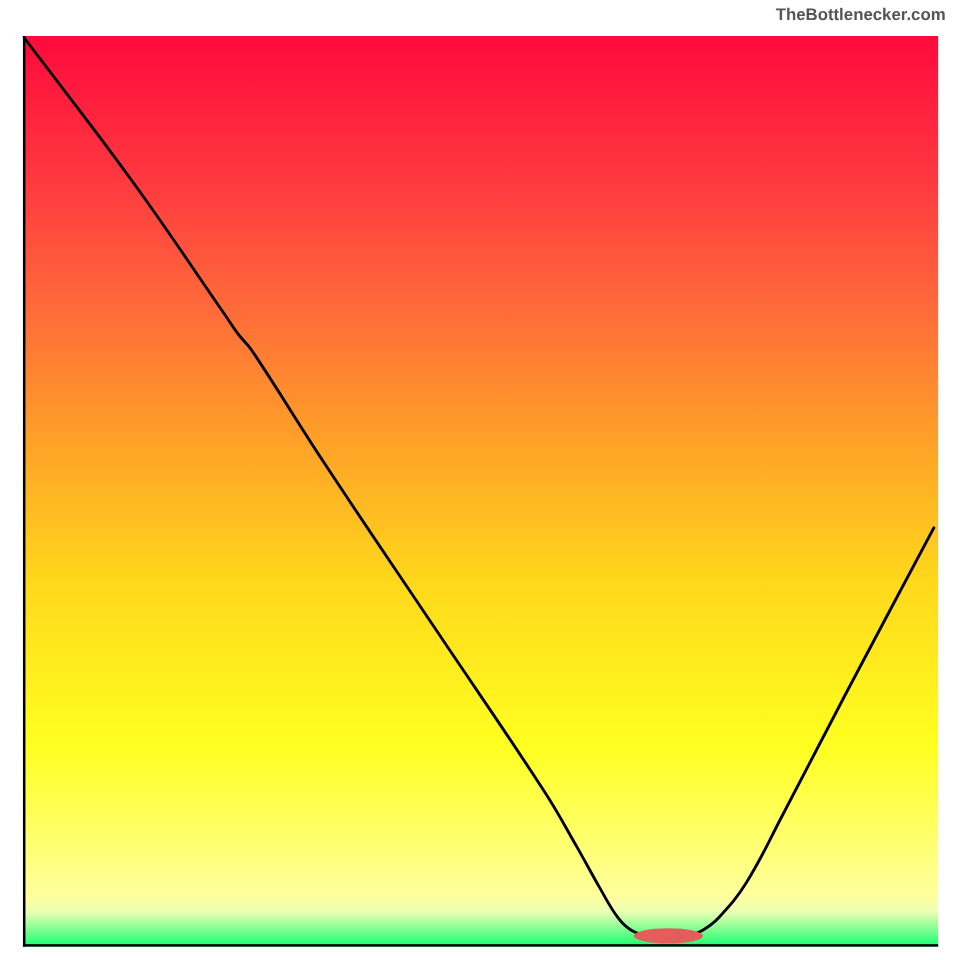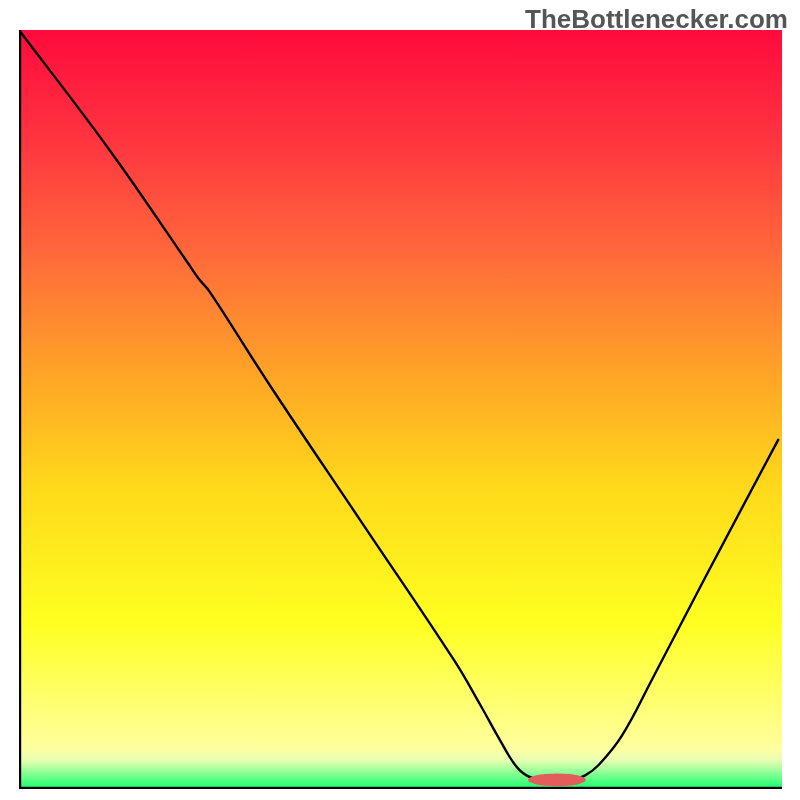--- a/index.html
+++ b/index.html
@@ -13,21 +13,21 @@
   .container {
     position: relative;
     width: 800px;
     height: 800px;
   }
   .watermark {
     position: absolute;
     top: 4px;
     right: 12px;
     font-family: Arial, Helvetica, sans-serif;
-    font-size: 26px;
+    font-size: 14px;
     font-weight: 600;
     color: #555555;
     z-index: 10;
   }
   .plot {
     position: absolute;
     left: 19px;
     top: 30px;
     width: 763px;
     height: 759px;

